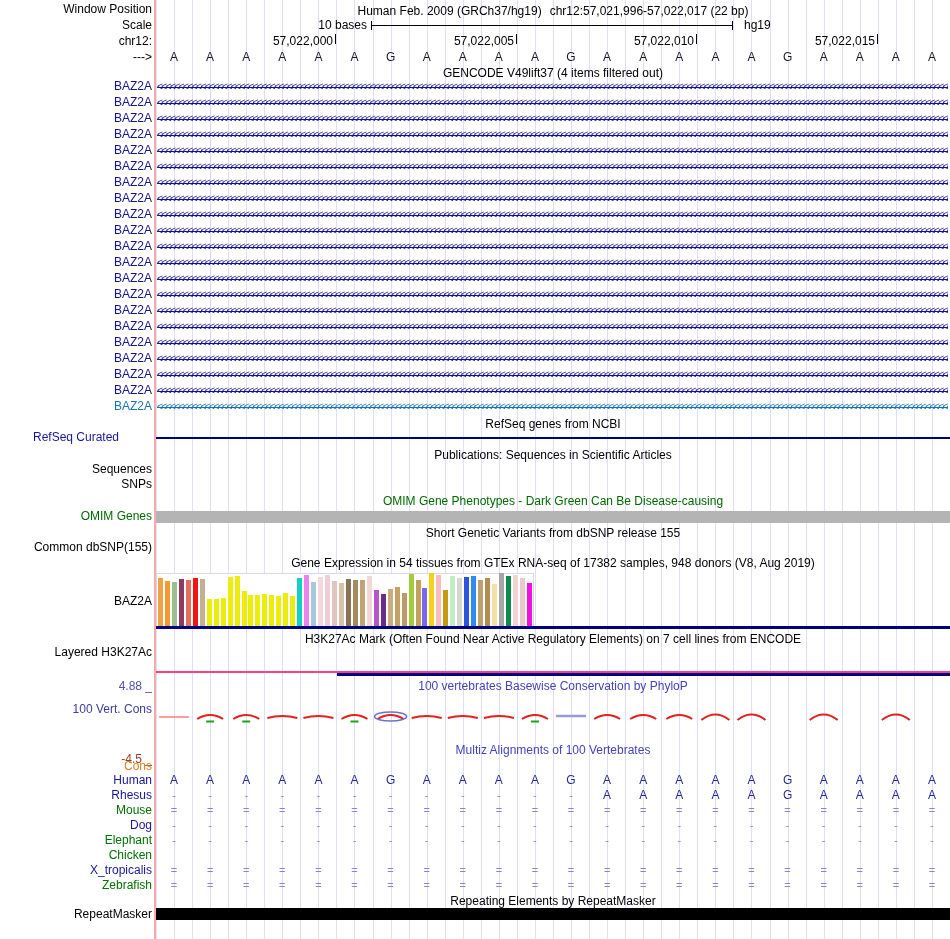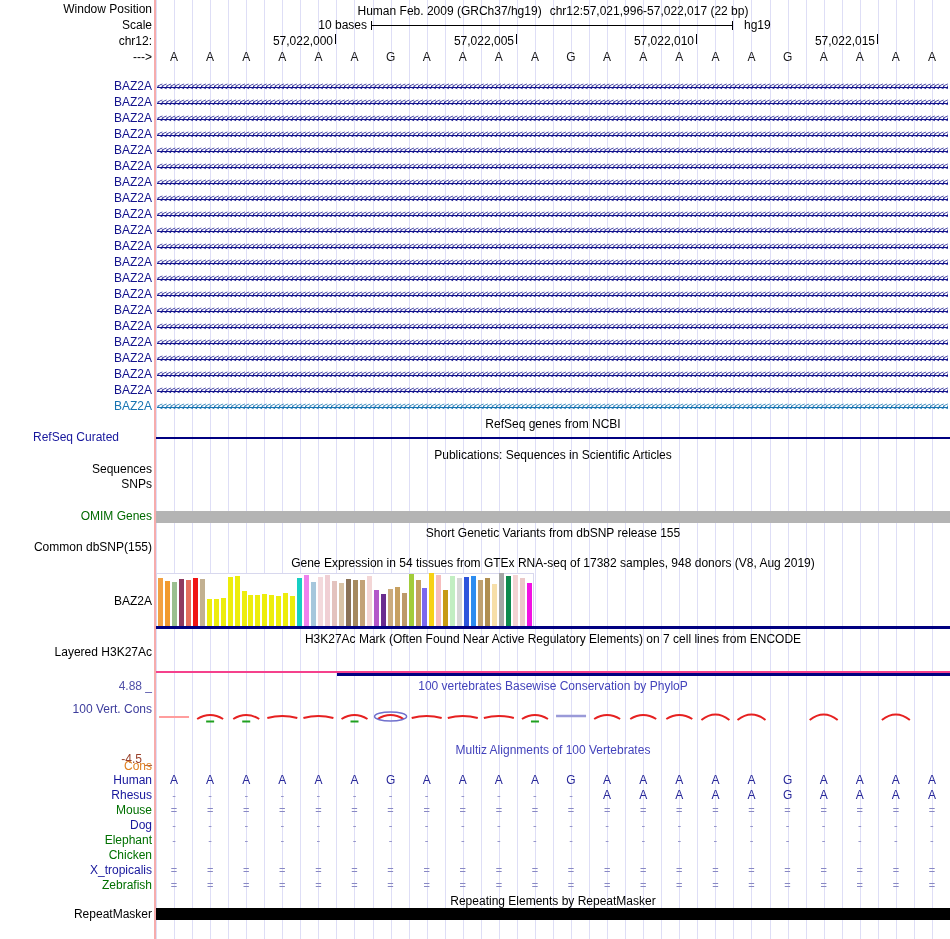--- a/index.html
+++ b/index.html
@@ -84,20 +84,21 @@
       <div class="seq-letter" style="left: 679.318px; top: 50px; color: rgb(26, 26, 26);">A</div>
       <div class="seq-letter" style="left: 715.409px; top: 50px; color: rgb(26, 26, 26);">A</div>
       <div class="seq-letter" style="left: 751.5px; top: 50px; color: rgb(26, 26, 26);">A</div>
       <div class="seq-letter" style="left: 787.591px; top: 50px; color: rgb(26, 26, 26);">G</div>
       <div class="seq-letter" style="left: 823.682px; top: 50px; color: rgb(26, 26, 26);">A</div>
       <div class="seq-letter" style="left: 859.773px; top: 50px; color: rgb(26, 26, 26);">A</div>
       <div class="seq-letter" style="left: 895.864px; top: 50px; color: rgb(26, 26, 26);">A</div>
       <div class="seq-letter" style="left: 931.955px; top: 50px; color: rgb(26, 26, 26);">A</div>
     </div>
 
+  <div class="title" style="top:66px;">GENCODE V49lift37 (4 items filtered out)</div>
   <div id="gencode">
       <div class="lbl" style="top: 79px; color: rgb(18, 18, 140);">BAZ2A</div>
       <div class="genrow" style="top: 82px; color: rgb(18, 18, 140);">&lt;&lt;&lt;&lt;&lt;&lt;&lt;&lt;&lt;&lt;&lt;&lt;&lt;&lt;&lt;&lt;&lt;&lt;&lt;&lt;&lt;&lt;&lt;&lt;&lt;&lt;&lt;&lt;&lt;&lt;&lt;&lt;&lt;&lt;&lt;&lt;&lt;&lt;&lt;&lt;&lt;&lt;&lt;&lt;&lt;&lt;&lt;&lt;&lt;&lt;&lt;&lt;&lt;&lt;&lt;&lt;&lt;&lt;&lt;&lt;&lt;&lt;&lt;&lt;&lt;&lt;&lt;&lt;&lt;&lt;&lt;&lt;&lt;&lt;&lt;&lt;&lt;&lt;&lt;&lt;&lt;&lt;&lt;&lt;&lt;&lt;&lt;&lt;&lt;&lt;&lt;&lt;&lt;&lt;&lt;&lt;&lt;&lt;&lt;&lt;&lt;&lt;&lt;&lt;&lt;&lt;&lt;&lt;&lt;&lt;&lt;&lt;&lt;&lt;&lt;&lt;&lt;&lt;&lt;&lt;&lt;&lt;&lt;&lt;&lt;&lt;&lt;&lt;&lt;&lt;&lt;&lt;&lt;&lt;&lt;&lt;&lt;&lt;&lt;&lt;&lt;&lt;&lt;&lt;&lt;&lt;&lt;&lt;&lt;&lt;&lt;&lt;&lt;&lt;&lt;&lt;&lt;&lt;&lt;&lt;&lt;&lt;&lt;&lt;&lt;&lt;&lt;&lt;&lt;&lt;&lt;&lt;&lt;&lt;&lt;&lt;&lt;&lt;&lt;&lt;&lt;&lt;&lt;&lt;&lt;&lt;&lt;&lt;&lt;&lt;&lt;&lt;&lt;&lt;&lt;&lt;&lt;&lt;&lt;&lt;&lt;&lt;&lt;&lt;&lt;&lt;&lt;&lt;&lt;&lt;&lt;&lt;&lt;&lt;&lt;&lt;&lt;&lt;&lt;&lt;</div>
       <div class="lbl" style="top: 95px; color: rgb(18, 18, 140);">BAZ2A</div>
       <div class="genrow" style="top: 98px; color: rgb(18, 18, 140);">&lt;&lt;&lt;&lt;&lt;&lt;&lt;&lt;&lt;&lt;&lt;&lt;&lt;&lt;&lt;&lt;&lt;&lt;&lt;&lt;&lt;&lt;&lt;&lt;&lt;&lt;&lt;&lt;&lt;&lt;&lt;&lt;&lt;&lt;&lt;&lt;&lt;&lt;&lt;&lt;&lt;&lt;&lt;&lt;&lt;&lt;&lt;&lt;&lt;&lt;&lt;&lt;&lt;&lt;&lt;&lt;&lt;&lt;&lt;&lt;&lt;&lt;&lt;&lt;&lt;&lt;&lt;&lt;&lt;&lt;&lt;&lt;&lt;&lt;&lt;&lt;&lt;&lt;&lt;&lt;&lt;&lt;&lt;&lt;&lt;&lt;&lt;&lt;&lt;&lt;&lt;&lt;&lt;&lt;&lt;&lt;&lt;&lt;&lt;&lt;&lt;&lt;&lt;&lt;&lt;&lt;&lt;&lt;&lt;&lt;&lt;&lt;&lt;&lt;&lt;&lt;&lt;&lt;&lt;&lt;&lt;&lt;&lt;&lt;&lt;&lt;&lt;&lt;&lt;&lt;&lt;&lt;&lt;&lt;&lt;&lt;&lt;&lt;&lt;&lt;&lt;&lt;&lt;&lt;&lt;&lt;&lt;&lt;&lt;&lt;&lt;&lt;&lt;&lt;&lt;&lt;&lt;&lt;&lt;&lt;&lt;&lt;&lt;&lt;&lt;&lt;&lt;&lt;&lt;&lt;&lt;&lt;&lt;&lt;&lt;&lt;&lt;&lt;&lt;&lt;&lt;&lt;&lt;&lt;&lt;&lt;&lt;&lt;&lt;&lt;&lt;&lt;&lt;&lt;&lt;&lt;&lt;&lt;&lt;&lt;&lt;&lt;&lt;&lt;&lt;&lt;&lt;&lt;&lt;&lt;&lt;&lt;&lt;&lt;&lt;&lt;&lt;&lt;&lt;&lt;</div>
       <div class="lbl" style="top: 111px; color: rgb(18, 18, 140);">BAZ2A</div>
       <div class="genrow" style="top: 114px; color: rgb(18, 18, 140);">&lt;&lt;&lt;&lt;&lt;&lt;&lt;&lt;&lt;&lt;&lt;&lt;&lt;&lt;&lt;&lt;&lt;&lt;&lt;&lt;&lt;&lt;&lt;&lt;&lt;&lt;&lt;&lt;&lt;&lt;&lt;&lt;&lt;&lt;&lt;&lt;&lt;&lt;&lt;&lt;&lt;&lt;&lt;&lt;&lt;&lt;&lt;&lt;&lt;&lt;&lt;&lt;&lt;&lt;&lt;&lt;&lt;&lt;&lt;&lt;&lt;&lt;&lt;&lt;&lt;&lt;&lt;&lt;&lt;&lt;&lt;&lt;&lt;&lt;&lt;&lt;&lt;&lt;&lt;&lt;&lt;&lt;&lt;&lt;&lt;&lt;&lt;&lt;&lt;&lt;&lt;&lt;&lt;&lt;&lt;&lt;&lt;&lt;&lt;&lt;&lt;&lt;&lt;&lt;&lt;&lt;&lt;&lt;&lt;&lt;&lt;&lt;&lt;&lt;&lt;&lt;&lt;&lt;&lt;&lt;&lt;&lt;&lt;&lt;&lt;&lt;&lt;&lt;&lt;&lt;&lt;&lt;&lt;&lt;&lt;&lt;&lt;&lt;&lt;&lt;&lt;&lt;&lt;&lt;&lt;&lt;&lt;&lt;&lt;&lt;&lt;&lt;&lt;&lt;&lt;&lt;&lt;&lt;&lt;&lt;&lt;&lt;&lt;&lt;&lt;&lt;&lt;&lt;&lt;&lt;&lt;&lt;&lt;&lt;&lt;&lt;&lt;&lt;&lt;&lt;&lt;&lt;&lt;&lt;&lt;&lt;&lt;&lt;&lt;&lt;&lt;&lt;&lt;&lt;&lt;&lt;&lt;&lt;&lt;&lt;&lt;&lt;&lt;&lt;&lt;&lt;&lt;&lt;&lt;&lt;&lt;&lt;&lt;&lt;&lt;&lt;&lt;&lt;&lt;&lt;</div>
       <div class="lbl" style="top: 127px; color: rgb(18, 18, 140);">BAZ2A</div>
       <div class="genrow" style="top: 130px; color: rgb(18, 18, 140);">&lt;&lt;&lt;&lt;&lt;&lt;&lt;&lt;&lt;&lt;&lt;&lt;&lt;&lt;&lt;&lt;&lt;&lt;&lt;&lt;&lt;&lt;&lt;&lt;&lt;&lt;&lt;&lt;&lt;&lt;&lt;&lt;&lt;&lt;&lt;&lt;&lt;&lt;&lt;&lt;&lt;&lt;&lt;&lt;&lt;&lt;&lt;&lt;&lt;&lt;&lt;&lt;&lt;&lt;&lt;&lt;&lt;&lt;&lt;&lt;&lt;&lt;&lt;&lt;&lt;&lt;&lt;&lt;&lt;&lt;&lt;&lt;&lt;&lt;&lt;&lt;&lt;&lt;&lt;&lt;&lt;&lt;&lt;&lt;&lt;&lt;&lt;&lt;&lt;&lt;&lt;&lt;&lt;&lt;&lt;&lt;&lt;&lt;&lt;&lt;&lt;&lt;&lt;&lt;&lt;&lt;&lt;&lt;&lt;&lt;&lt;&lt;&lt;&lt;&lt;&lt;&lt;&lt;&lt;&lt;&lt;&lt;&lt;&lt;&lt;&lt;&lt;&lt;&lt;&lt;&lt;&lt;&lt;&lt;&lt;&lt;&lt;&lt;&lt;&lt;&lt;&lt;&lt;&lt;&lt;&lt;&lt;&lt;&lt;&lt;&lt;&lt;&lt;&lt;&lt;&lt;&lt;&lt;&lt;&lt;&lt;&lt;&lt;&lt;&lt;&lt;&lt;&lt;&lt;&lt;&lt;&lt;&lt;&lt;&lt;&lt;&lt;&lt;&lt;&lt;&lt;&lt;&lt;&lt;&lt;&lt;&lt;&lt;&lt;&lt;&lt;&lt;&lt;&lt;&lt;&lt;&lt;&lt;&lt;&lt;&lt;&lt;&lt;&lt;&lt;&lt;&lt;&lt;&lt;&lt;&lt;&lt;&lt;&lt;&lt;&lt;&lt;&lt;&lt;&lt;</div>
       <div class="lbl" style="top: 143px; color: rgb(18, 18, 140);">BAZ2A</div>
@@ -137,20 +138,21 @@
     </div>
 
   <div class="title" style="top:417px;">RefSeq genes from NCBI</div>
   <div class="lbl navy" style="top:430px;text-align:center;">RefSeq Curated</div>
   <div class="hline" style="left:156px; top:437px; width:794px; height:2px; background:#000080;"></div>
 
   <div class="title" style="top:448px;">Publications: Sequences in Scientific Articles</div>
   <div class="lbl" style="top:462px;">Sequences</div>
   <div class="lbl" style="top:477px;">SNPs</div>
 
+  <div class="title green" style="top:494px;">OMIM Gene Phenotypes - Dark Green Can Be Disease-causing</div>
   <div class="lbl green" style="top:509px;">OMIM Genes</div>
   <div class="hline" style="left:156px; top:511px; width:794px; height:12px; background:#b4b4b4;"></div>
 
   <div class="title" style="top:526px;">Short Genetic Variants from dbSNP release 155</div>
   <div class="lbl" style="top:540px;">Common dbSNP(155)</div>
 
   <div class="title" style="top:556px;">Gene Expression in 54 tissues from GTEx RNA-seq of 17382 samples, 948 donors (V8, Aug 2019)</div>
   <div class="lbl" style="top:594px;">BAZ2A</div>
   <div class="gtex-box" id="gtexbox">
       <div class="gtex-bar" style="left: 1px; height: 48px; background: rgb(242, 161, 67);"></div>

